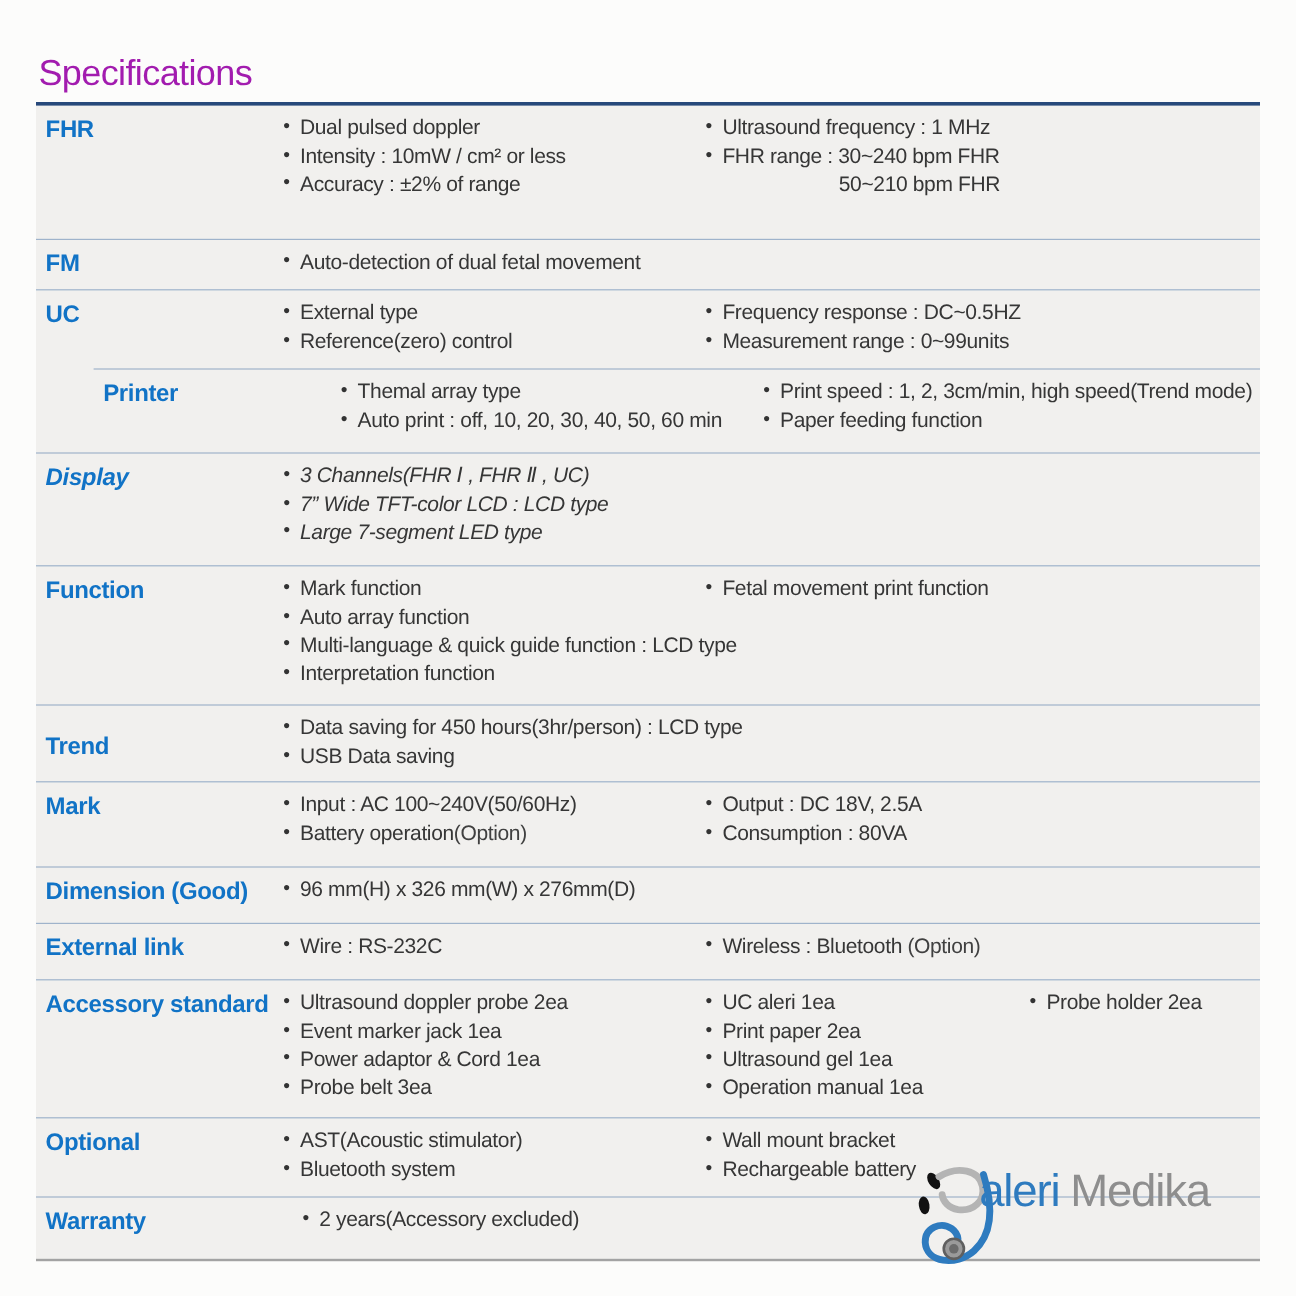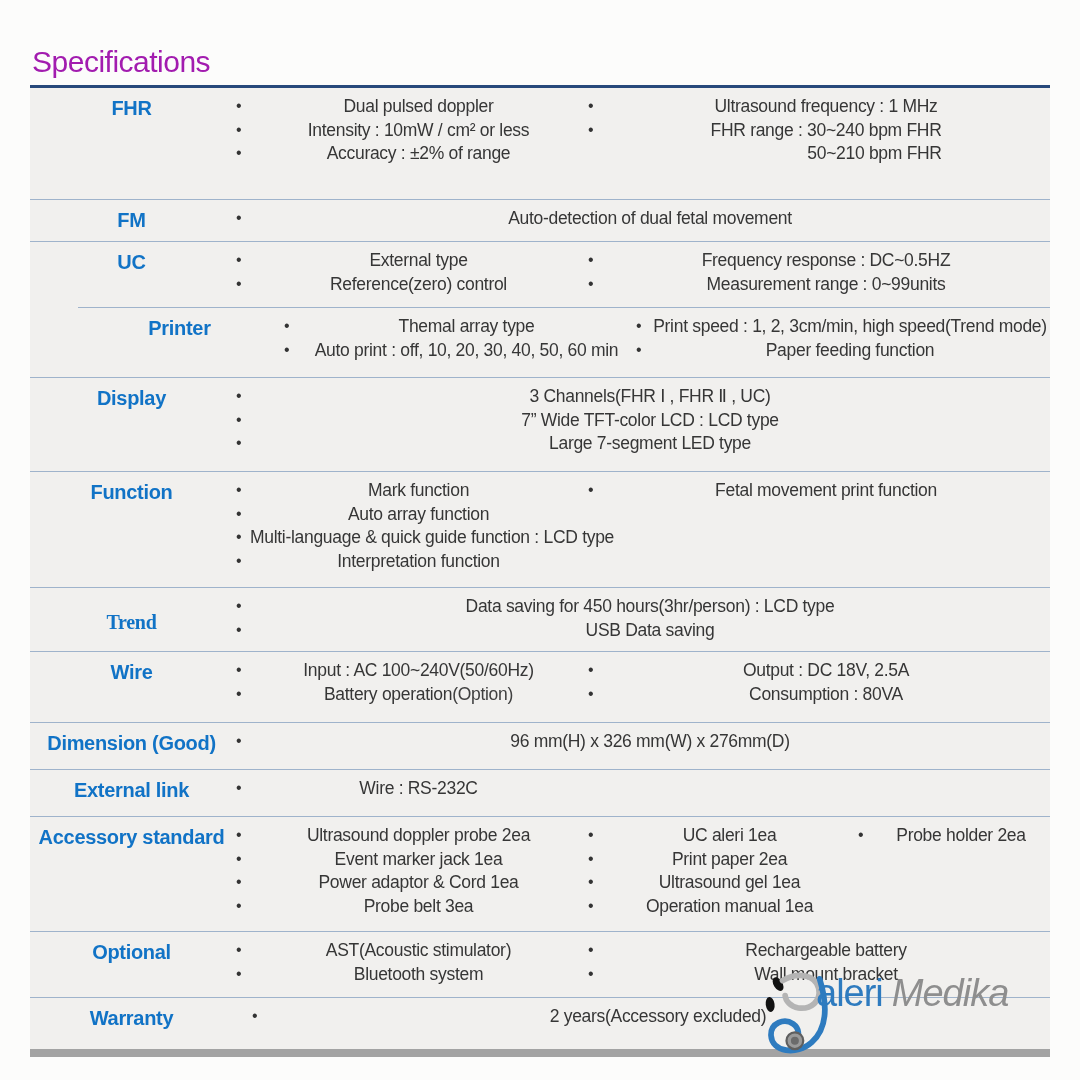--- a/index.html
+++ b/index.html
@@ -10,42 +10,41 @@
     color:#363636;
   }
   .wrap { position:absolute; left:30px; top:0; width:1020px; }
   .title {
     color:#a21caf; font-size:30px; font-weight:normal;
     padding:45px 2px 7px 2px; line-height:33px; letter-spacing:-0.5px;
   }
   .table {
     background:#f1f0ee;
     border-top:3px solid #27497b;
-    border-bottom:8px solid #a3a3a3;
-    text-align:center;
+    border-bottom:2px solid #a3a3a3;
   }
   .row {
     display:grid;
     grid-template-columns:205px 352px 270px 1fr;
     border-top:1.5px solid #9fb3cb;
     box-sizing:border-box;
     padding-top:7px;
   }
   .row:first-child { border-top:none; }
   .r-fhr{min-height:92px;} .r-fm{min-height:42px;margin-top:19px;} .r-uc{min-height:66px;}
-  .r-printer{min-height:70px;margin-left:48px;} .r-display{min-height:94px;} .r-function{min-height:116px;}
+  .r-printer{min-height:70px;margin-left:48px;} .r-display{min-height:94px;font-style:italic;} .r-function{min-height:116px;}
   .r-trend{min-height:64px;} .r-power{min-height:71px;} .r-dimension{min-height:47px;}
   .r-external{min-height:47px;} .r-accessory{min-height:115px;} .r-optional{min-height:66px;}
   .r-warranty{min-height:52px;gap:16px;}
   .label {
     grid-column:1/2;
     color:#1173c6; font-size:20px; font-weight:bold;
     line-height:24px; padding:1px 10px 0 8px; letter-spacing:-0.3px;
   }
-  .label.pad { padding-top:15px;font-family:Liberation Serif, serif; }
+  .label.pad { padding-top:15px; }
   ul.col { list-style:none; margin:0; padding:0; }
   .c1 { grid-column:2/3; }
   .c2 { grid-column:3/5; }
   .c2.narrow { grid-column:3/4; }
   .c3 { grid-column:4/5; }
   .c1.wide { grid-column:2/5; }
   li.item {
     font-size:17.5px; line-height:23.5px; letter-spacing:-0.3px;
     white-space:nowrap; position:relative; padding-left:15px; color:#363636;
   }
@@ -53,21 +52,21 @@
   .cont { margin-left:97px; }
   .opt { color:#404040; }
   
   .logo { position:absolute; left:742px; top:966px; width:310px; height:112px; z-index:5; }
   .logo svg { position:absolute; left:14px; top:2px; }
   .logo-text {
     position:absolute; left:74px; top:6px;
     font-size:38px; font-weight:500; letter-spacing:-1px; white-space:nowrap;
   }
   .logo-blue { color:#2e7bbf; }
-  .logo-gray { color:#8e8e8e; margin-left:9px;font-style:italic; }
+  .logo-gray { color:#8e8e8e; margin-left:9px; }
 </style>
 </head>
 <body>
 
 <div class="wrap">
   <div class="title">Specifications</div>
 
   <div class="table">
 
     <div class="row r-fhr">
@@ -141,21 +140,21 @@
 
     <div class="row r-trend">
       <div class="label pad">Trend</div>
       <ul class="col c1 wide">
         <li class="item"><span>Data saving for 450 hours(3hr/person) : LCD type</span></li>
         <li class="item"><span>USB Data saving</span></li>
       </ul>
     </div>
 
     <div class="row r-power">
-      <div class="label">Wire</div>
+      <div class="label">Mark</div>
       <ul class="col c1">
         <li class="item"><span>Input : AC 100~240V(50/60Hz)</span></li>
         <li class="item"><span>Battery operation</span><span class="opt">(Option)</span></li>
       </ul>
       <ul class="col c2">
         <li class="item"><span>Output : DC 18V, 2.5A</span></li>
         <li class="item"><span>Consumption : 80VA</span></li>
       </ul>
     </div>
 
@@ -163,20 +162,23 @@
       <div class="label">Dimension  (Good)</div>
       <ul class="col c1 wide">
         <li class="item"><span>96 mm(H) x 326 mm(W) x 276mm(D)</span></li>
       </ul>
     </div>
 
     <div class="row r-external">
       <div class="label">External link</div>
       <ul class="col c1">
         <li class="item"><span>Wire : RS-232C</span></li>
+      </ul>
+      <ul class="col c2">
+        <li class="item"><span>Wireless : Bluetooth </span><span class="opt">(Option)</span></li>
       </ul>
     </div>
 
     <div class="row r-accessory">
       <div class="label">Accessory standard</div>
       <ul class="col c1">
         <li class="item"><span>Ultrasound doppler probe 2ea</span></li>
         <li class="item"><span>Event marker jack 1ea</span></li>
         <li class="item"><span>Power adaptor &amp; Cord 1ea</span></li>
         <li class="item"><span>Probe belt 3ea</span></li>
@@ -192,22 +194,22 @@
       </ul>
     </div>
 
     <div class="row r-optional">
       <div class="label">Optional</div>
       <ul class="col c1">
         <li class="item"><span>AST(Acoustic stimulator)</span></li>
         <li class="item"><span>Bluetooth system</span></li>
       </ul>
       <ul class="col c2">
+        <li class="item"><span>Wall mount bracket</span></li>
         <li class="item"><span>Rechargeable battery</span></li>
-        <li class="item"><span>Wall mount bracket</span></li>
       </ul>
     </div>
 
     <div class="row r-warranty">
       <div class="label">Warranty</div>
       <ul class="col c1 wide">
         <li class="item"><span>2 years(Accessory excluded)</span></li>
       </ul>
     </div>
 

